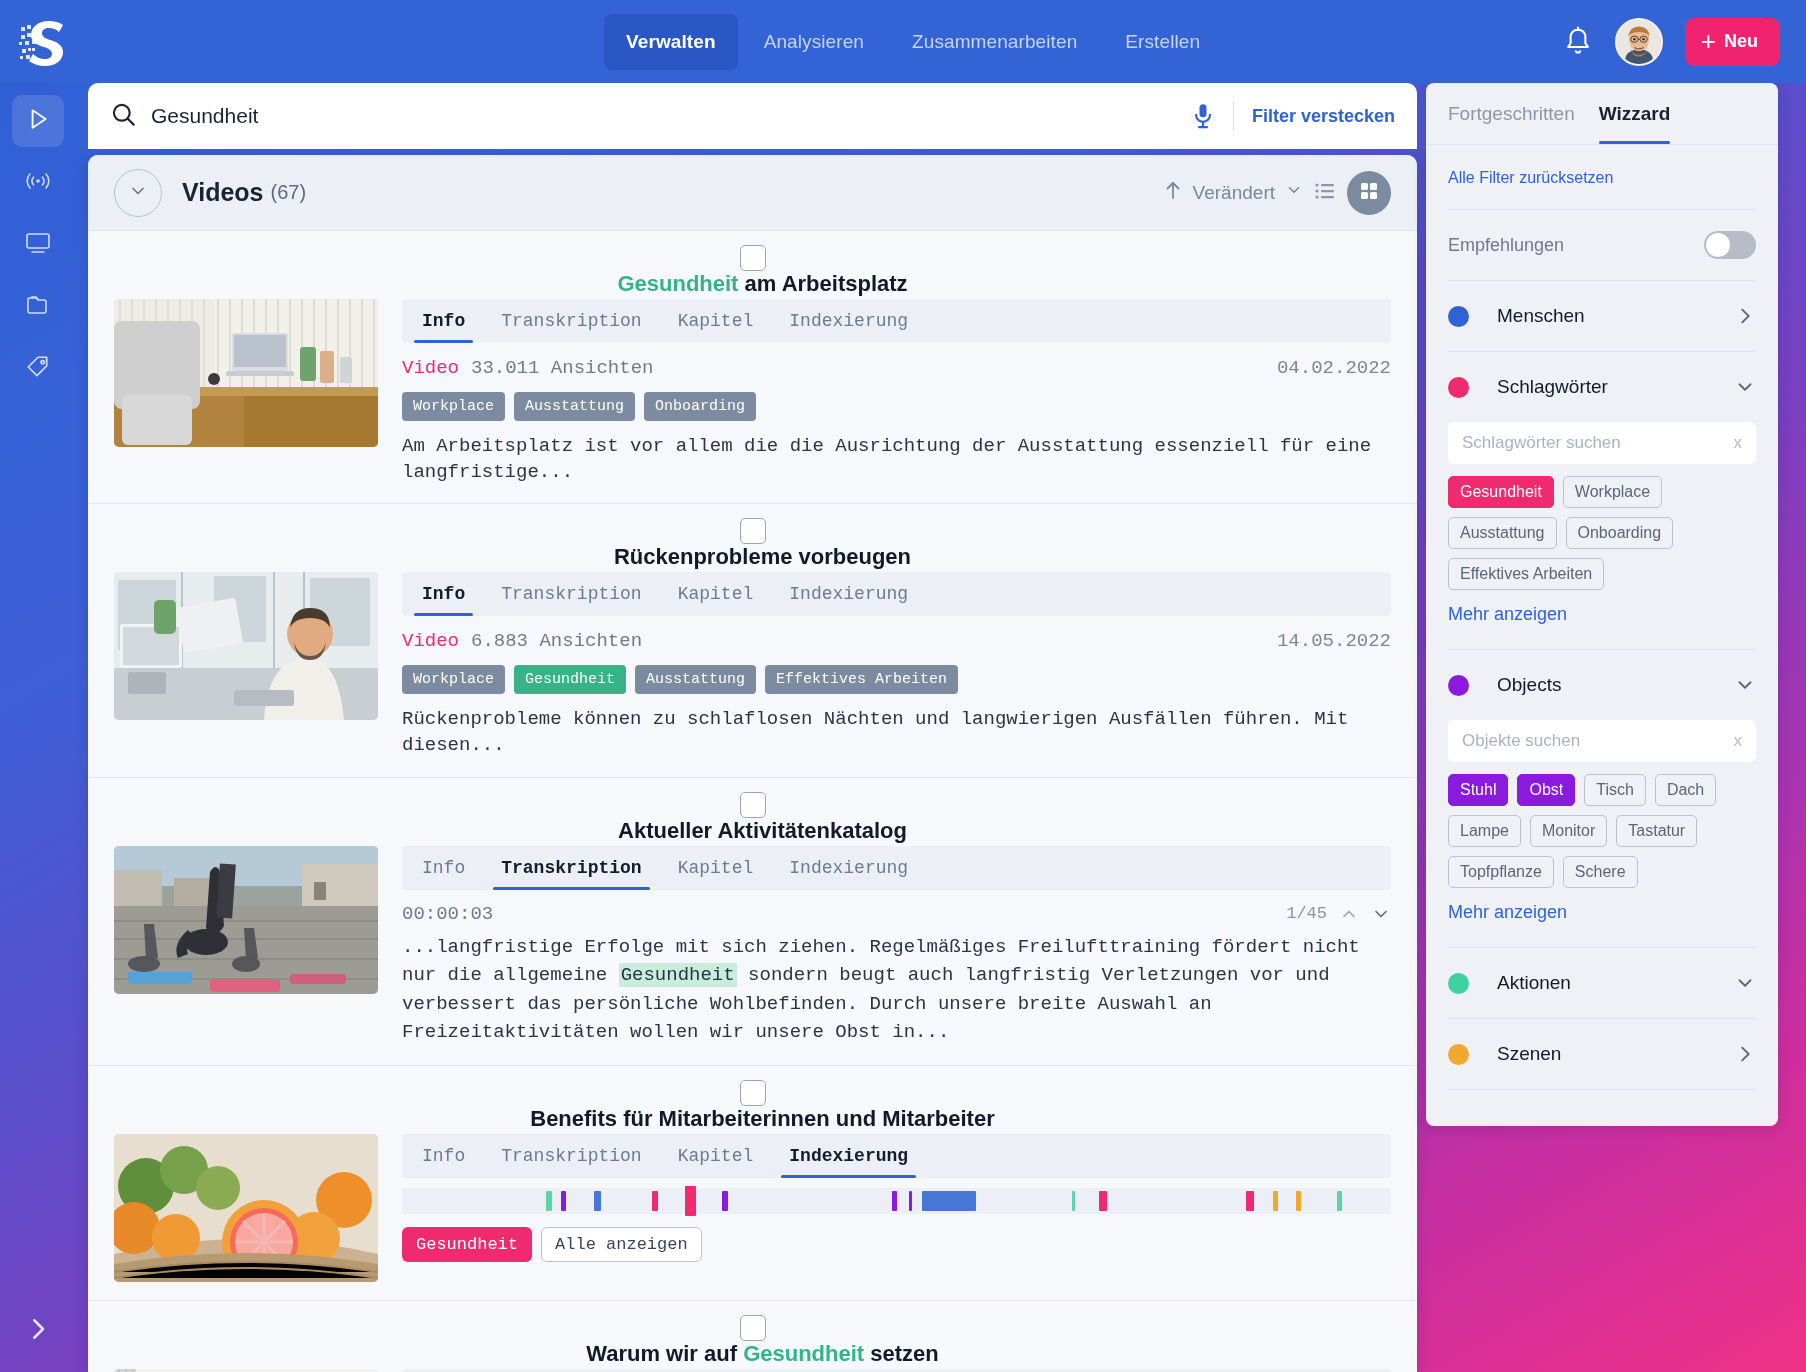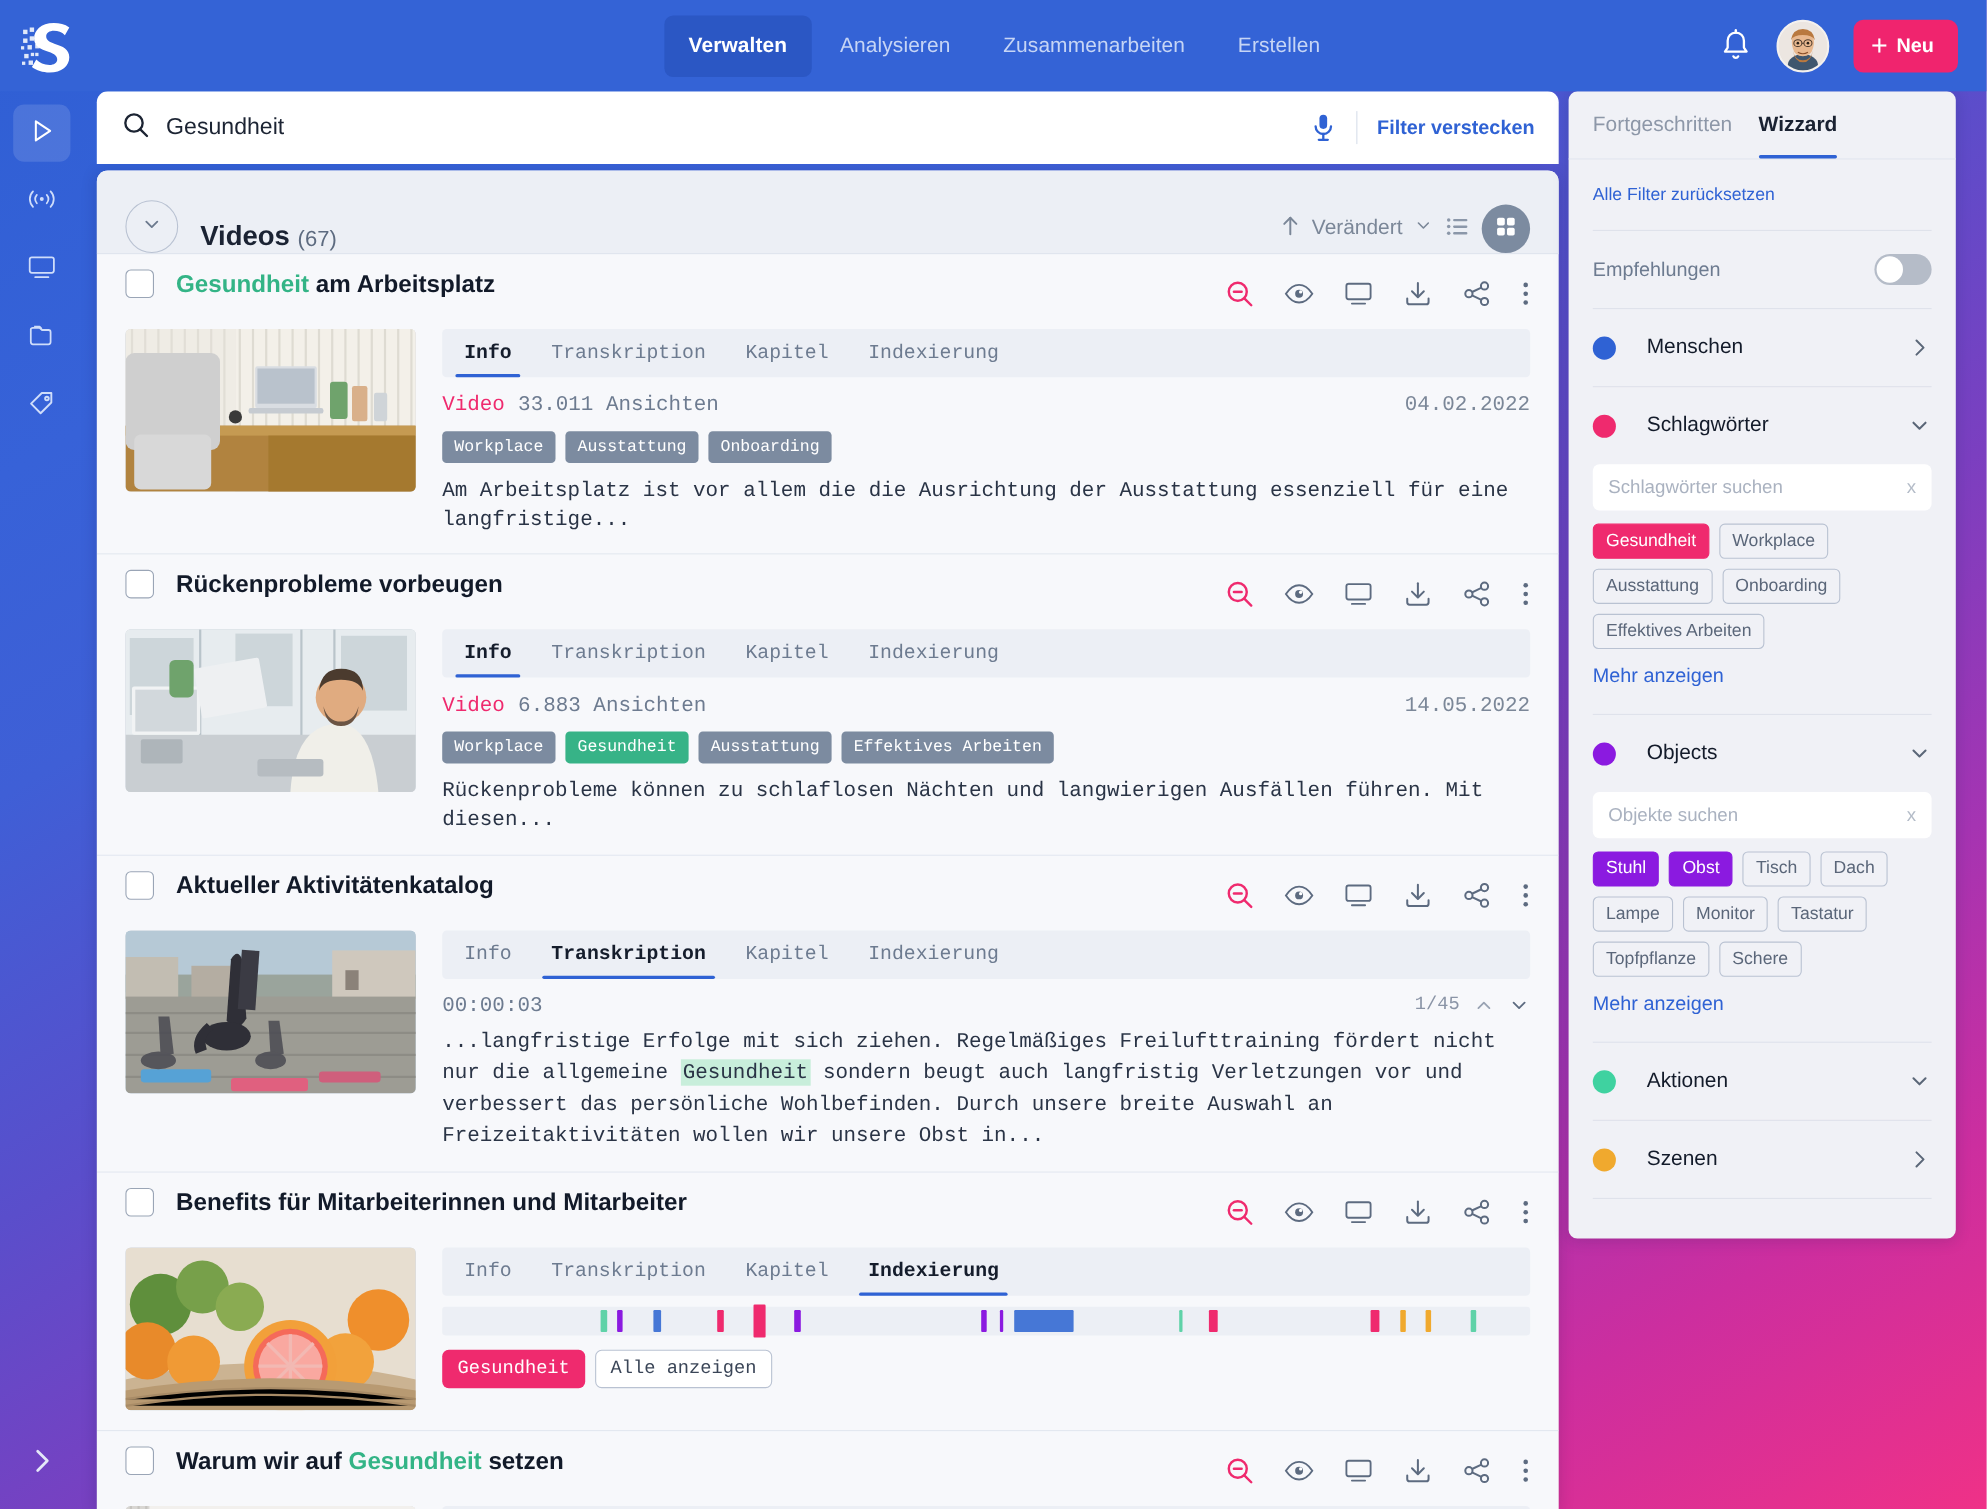--- a/index.html
+++ b/index.html
@@ -79,40 +79,40 @@
   }
 
   
   .main {
     position: absolute; top: 155px; left: 88px; width: 1329px; bottom: 0;
     background: #f7f8fb; border-radius: 10px 10px 0 0;
     overflow: hidden; z-index: 12;
     box-shadow: 0 2px 14px rgba(20,30,70,.18);
   }
   .main-header {
-    height: 76px; background: #eceff5; display: flex; align-items: flex-end;
+    height: 76px; background: #eceff5; display: flex; align-items: center;
     padding: 0 26px; border-bottom: 1px solid #e0e5ee;
   }
   .collapse-circle {
     width: 48px; height: 48px; border-radius: 50%; border: 1.6px solid #b9c2d2;
     display: flex; align-items: center; justify-content: center; cursor: pointer;
     flex: none;
   }
   .main-title { margin-left: 20px; font-size: 25px; font-weight: 700; color: #1b2333; }
   .main-count { font-size: 20px; color: #5d6b80; font-weight: 400; margin-left: 7px; }
   .main-tools { margin-left: auto; display: flex; align-items: center; }
   .sortctl { display: flex; align-items: center; gap: 10px; color: #7b8798; font-size: 19px; cursor: pointer; }
   .viewbtn { width: 44px; height: 44px; border-radius: 50%; display: flex; align-items: center; justify-content: center; cursor: pointer; }
   .viewbtn.active { background: #7c8ba0; }
 
   .scroll-area { height: calc(100% - 76px); overflow: hidden; }
 
   
   .card { border-bottom: 1px solid #e3e8f0; padding: 14px 26px 18px 26px; }
-  .card-head { display: flex; height: 44px; }
+  .card-head { display: flex; align-items: center; height: 44px; flex-direction: column; }
   .chk {
     width: 26px; height: 26px; border: 1.8px solid #9aa5b6; border-radius: 5px;
     background: #fff; flex: none; cursor: pointer;
   }
   .card-title { margin-left: 20px; font-size: 22px; font-weight: 700; color: #121a29; }
   .hl { color: #33b486; }
   .card-actions { margin-left: auto; display: flex; align-items: center; gap: 26px; }
   .act { cursor: pointer; display: flex; align-items: center; }
 
   .card-body { display: flex; margin-top: 10px; gap: 24px; }

